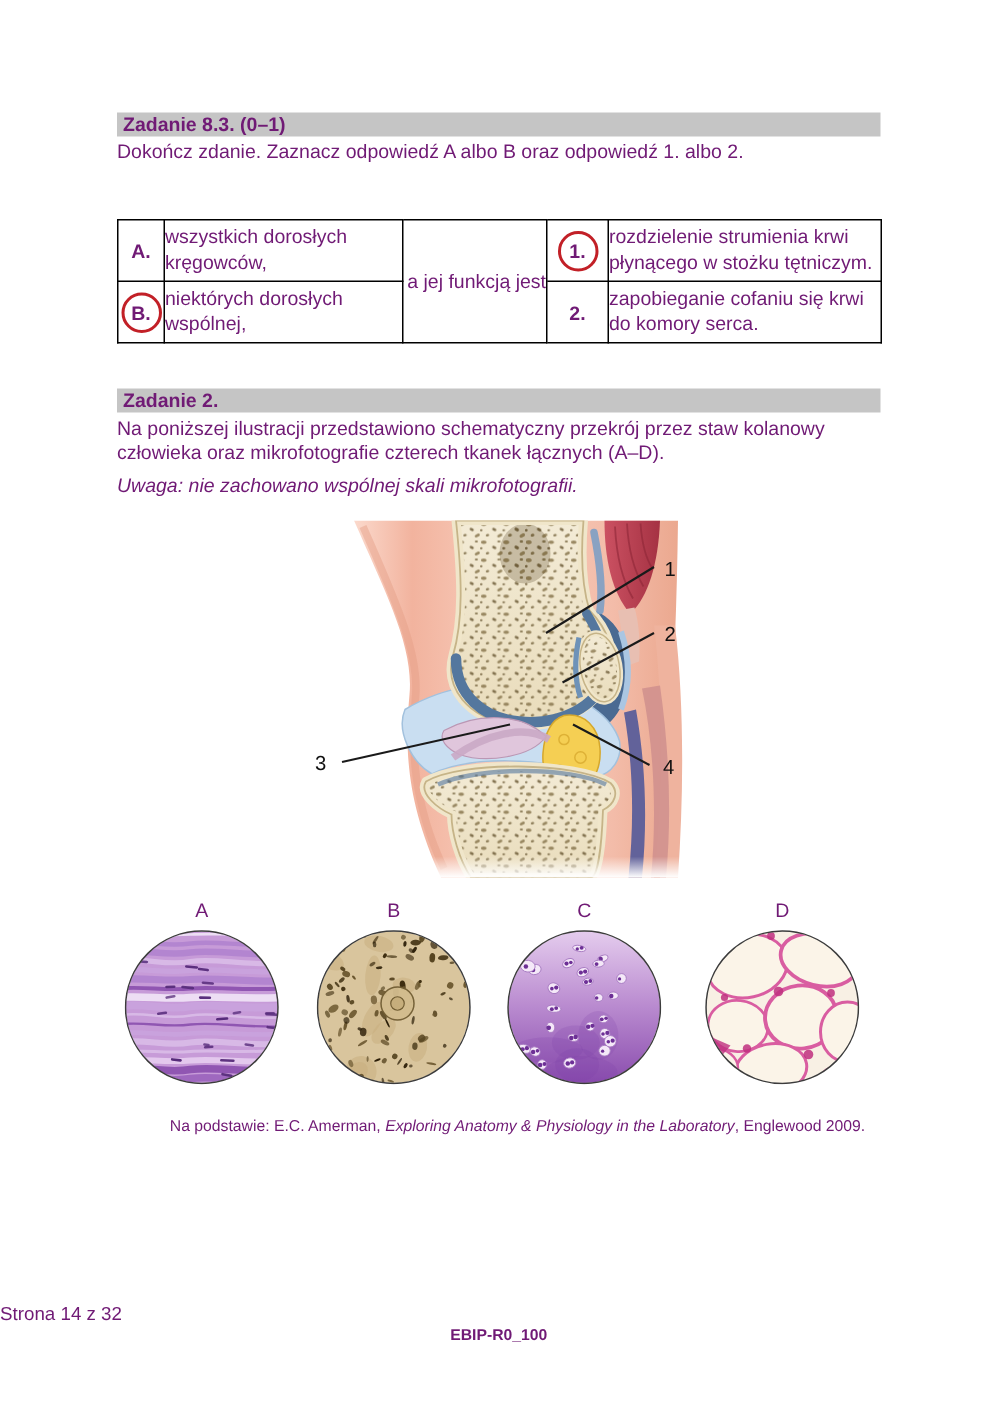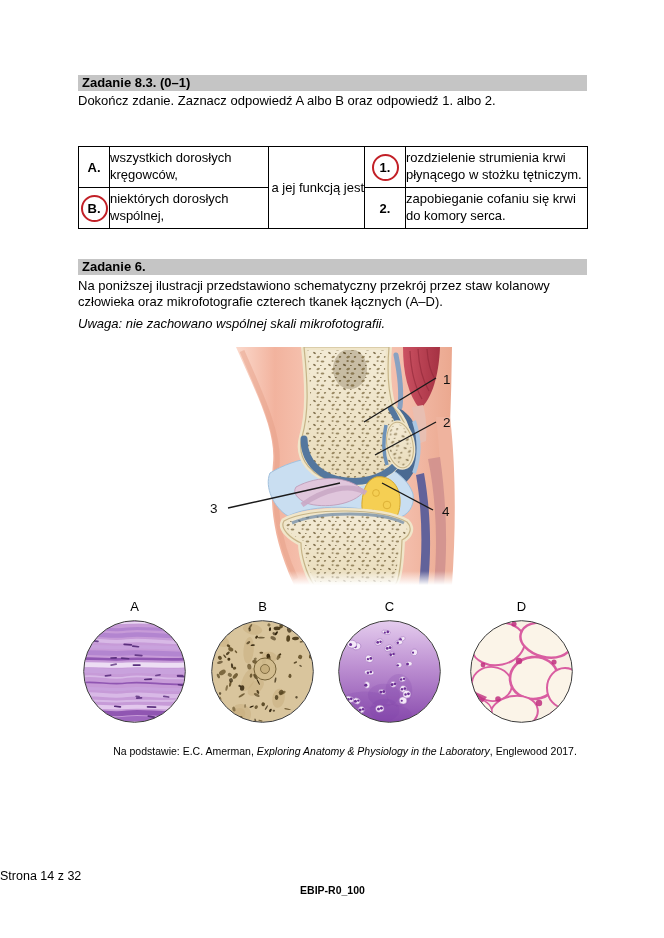--- a/index.html
+++ b/index.html
@@ -1,17 +1,17 @@
 <!DOCTYPE html>
 <html lang="pl"><head>
 <meta charset="utf-8">
 <style>
   html,body{margin:0;padding:0;background:#fff}
   .page{position:relative;width:664px;height:938px;background:#fff;overflow:hidden;
-        font-family:"Liberation Sans",sans-serif;color:#000000;}
+        font-family:"Liberation Sans",sans-serif;color:#701a75;}
   .abs{position:absolute}
   .hbar{position:absolute;left:78px;width:509px;height:16px;background:#c5c5c5;
         font-size:13px;font-weight:bold;line-height:16px;padding-left:4px;box-sizing:border-box}
   .bold13{font-size:13px;font-weight:normal;line-height:16px}
   .t13{font-size:13px;line-height:16px}
   .it{font-style:italic}
   table.ans{position:absolute;left:78px;top:146px;border-collapse:collapse;table-layout:fixed}
   table.ans td{border:1px solid #000;font-size:13px;vertical-align:middle;padding:0;height:40px}
   td.cLbl{text-align:center}
   td.cTxt{padding:2px 4px 2px 8px;line-height:1.28}
@@ -63,21 +63,21 @@
       </td>
       <td class="cTxt">niektórych dorosłych wspólnej,</td>
       <td class="cLbl">
         <span class="opt">2.</span>
       </td>
       <td class="cTxt">zapobieganie cofaniu się krwi do komory serca.</td>
     </tr>
   </tbody>
     </table>
 
-  <div class="hbar" style="top:259px">Zadanie 6.</div>
+  <div class="hbar" style="top:259px">Zadanie 2.</div>
   <div class="abs t13" style="left:78px;top:278px;width:513px">Na poniższej ilustracji przedstawiono schematyczny przekrój przez staw kolanowy człowieka oraz mikrofotografie czterech tkanek łącznych (A–D).</div>
   <div class="abs t13 it" style="left:78px;top:316px;width:513px">Uwaga: nie zachowano wspólnej skali mikrofotografii.</div>
 
   <svg class="abs" style="left:200px;top:347px" width="270" height="238" viewBox="0 0 270 238">
     <defs>
       <linearGradient id="skinG" x1="0" y1="0" x2="1" y2="0">
         <stop offset="0" stop-color="#fbd9cc"></stop>
           <stop offset="0.18" stop-color="#f2b39e"></stop>
         <stop offset="0.45" stop-color="#f8cdbc"></stop>
           <stop offset="0.8" stop-color="#f3bca9"></stop>
@@ -536,18 +536,18 @@
           <circle cx="69" cy="83" r="3.2" fill="#bf2f7f" opacity="0.85"></circle>
           <circle cx="97" cy="88" r="2.2" fill="#bf2f7f" opacity="0.85"></circle>
           <circle cx="44" cy="4" r="2.6" fill="#bf2f7f" opacity="0.85"></circle>
           <path d="M1,70 L17,77 L6,90 Z" fill="#bf2f7f" opacity="0.8"></path>
         </g>
         <circle cx="51.5" cy="51.5" r="50.8" fill="none" stroke="#3c3c3c" stroke-width="1"></circle>
       </svg>
   </div>
 
   <div class="citation">
-    <span>Na podstawie: E.C. Amerman, </span><span class="it">Exploring Anatomy &amp; Physiology in the Laboratory</span><span>, Englewood 2017.</span>
+    <span>Na podstawie: E.C. Amerman, </span><span class="it">Exploring Anatomy &amp; Physiology in the Laboratory</span><span>, Englewood 2009.</span>
   </div>
 
   <div class="footer-page">Strona 14 z 32</div>
   <div class="footer-code">EBIP-R0_100</div>
 </div>
 
 </body></html>

